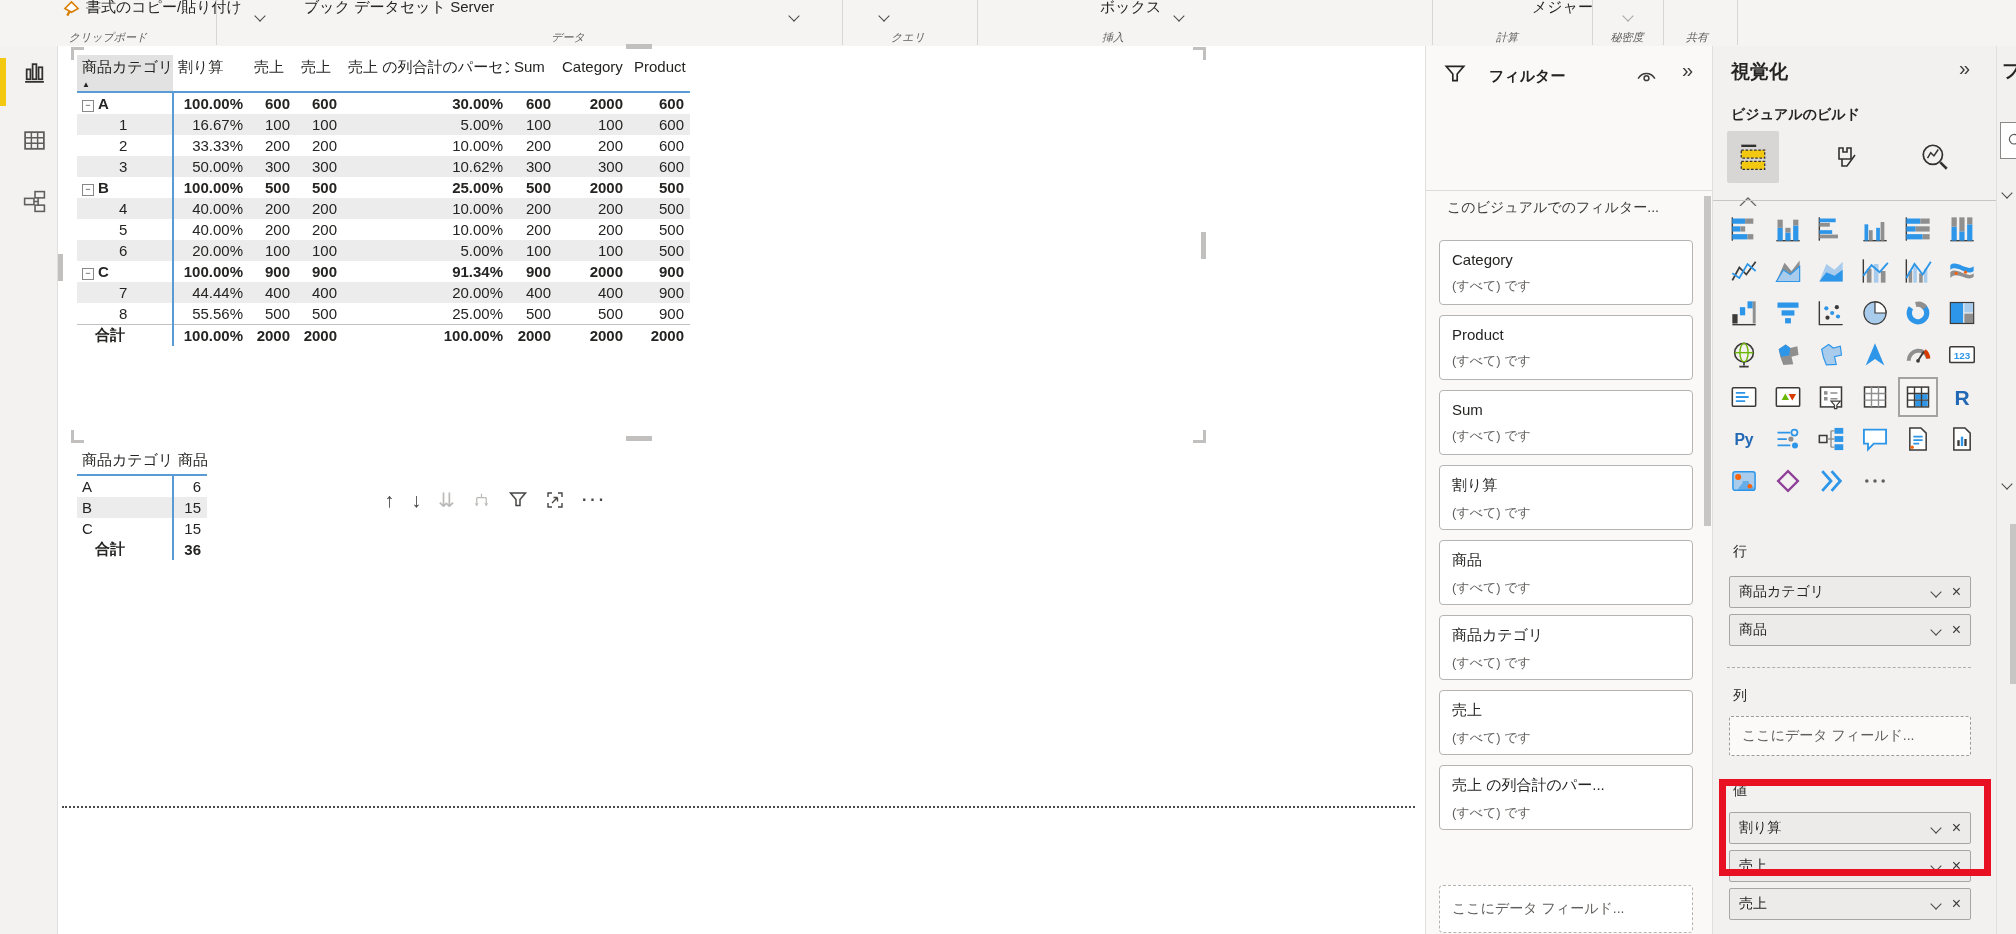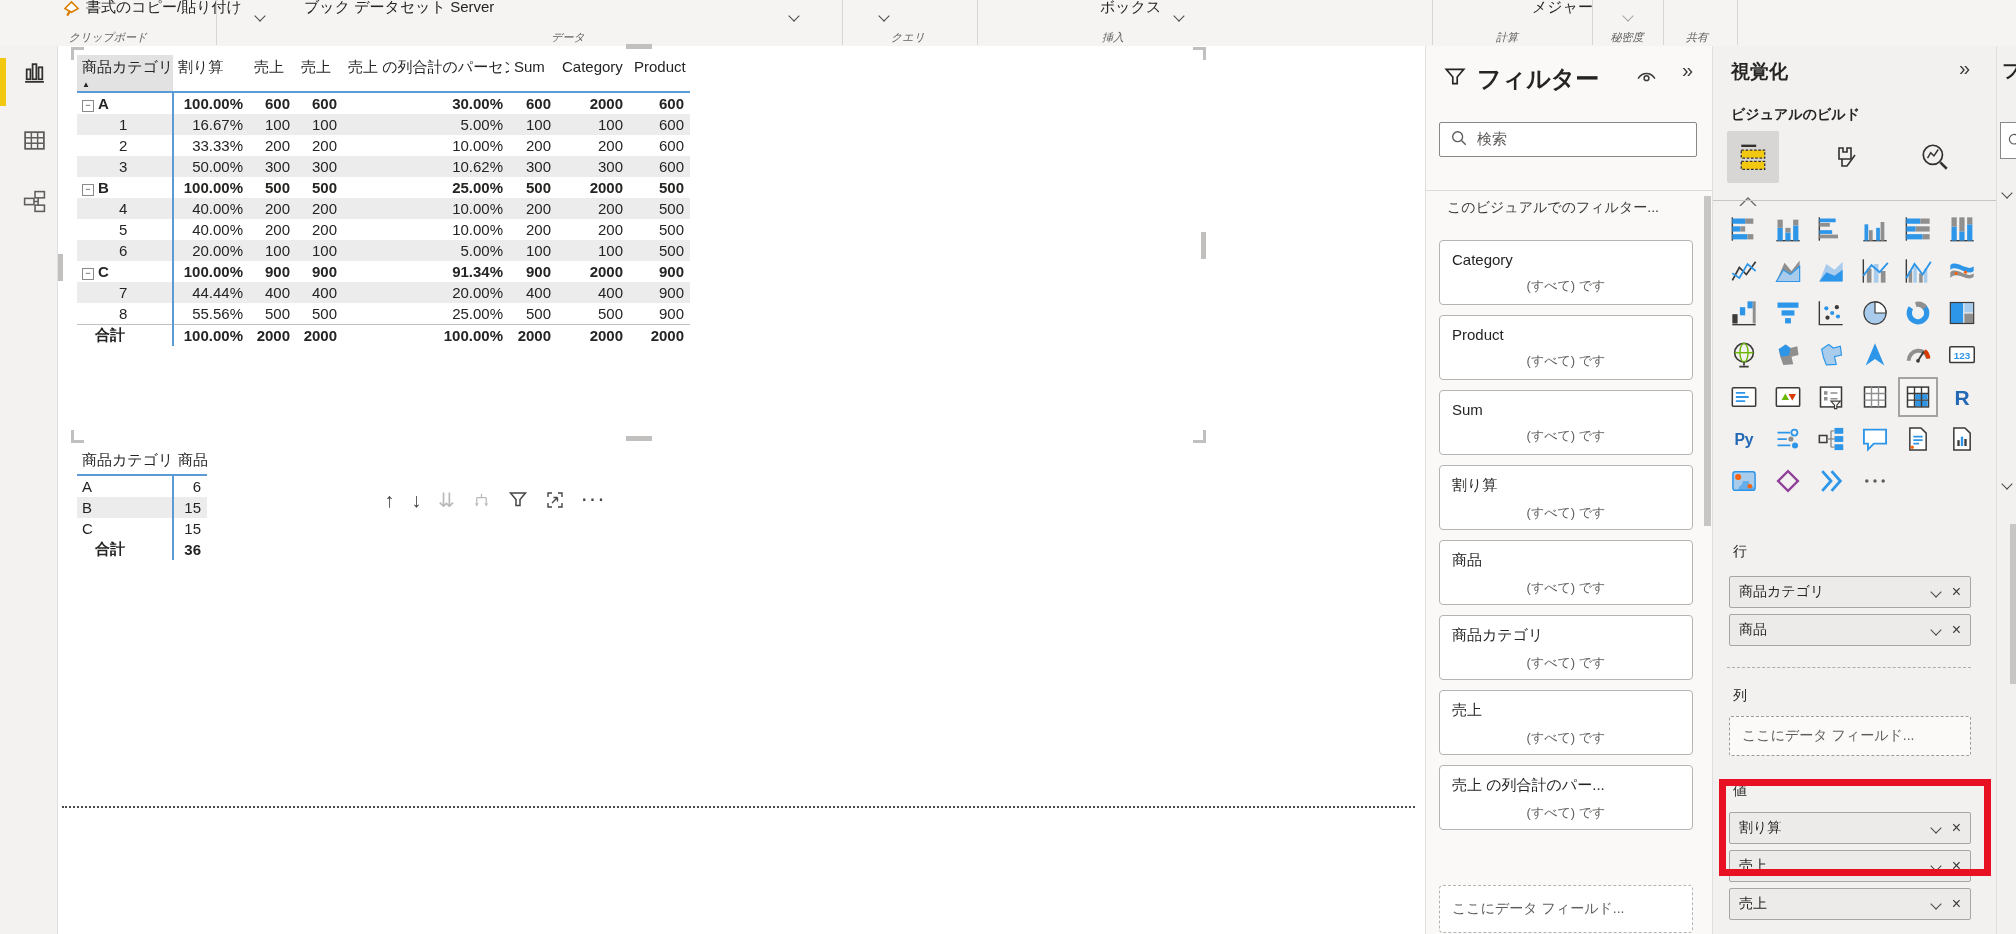--- a/index.html
+++ b/index.html
@@ -42,33 +42,33 @@
   .corner{width:10px;height:10px;background:none;border-left:3px solid #c2c0be;border-top:3px solid #c2c0be;}
   .vis-toolbar{position:absolute;top:440px;right:818px;display:flex;gap:17px;align-items:center;height:28px;}
   .tb-icon{font-size:20px;color:#484644;line-height:26px;display:flex;align-items:center;}
   .tb-icon.dis{color:#bcbab8;}
   .dots{letter-spacing:3px;font-weight:bold;font-size:16px;}
   .page-divider{position:absolute;left:4px;top:760px;width:1353px;border-top:2px dotted #4a4a4a;}
   
   .filter-pane{position:absolute;left:1425px;top:46px;width:287px;height:888px;background:#faf9f8;
                border-left:1px solid #e1dfdd;overflow:hidden;}
   .fp-head{position:absolute;left:18px;top:17px;display:flex;align-items:center;}
-  .fp-title{font-size:24px;font-weight:600;color:#252423;margin-left:11px;}
+  .fp-title{font-size:15px;font-weight:600;color:#252423;margin-left:23px;}
   .fp-eye{position:absolute;left:210px;top:24px;}
   .fp-collapse{position:absolute;left:256px;top:13px;font-size:20px;color:#3b3a39;}
   .fp-search{position:absolute;left:13px;top:76px;width:258px;height:35px;background:#fff;border:1px solid #8a8886;
              border-radius:2px;display:flex;align-items:center;padding-left:10px;box-sizing:border-box;}
   .fp-search .ph{color:#5d5b59;font-size:15px;margin-left:9px;}
   .fp-divider{position:absolute;left:0;top:144px;width:287px;height:1px;background:#dedcda;}
   .fp-section{position:absolute;left:13px;top:153px;font-size:14px;color:#3b3a39;margin-left:8px;}
   .fp-cards{position:absolute;left:13px;top:194px;width:254px;}
   .f-card{box-sizing:border-box;border:1px solid #b6b4b2;border-radius:4px;background:#fff;height:65px;
           margin-bottom:10px;padding:10px 12px;}
   .f-card .field{font-size:15px;color:#252423;white-space:nowrap;overflow:hidden;}
-  .f-card .cond{font-size:13px;color:#605e5c;margin-top:9px;text-align:center;}
+  .f-card .cond{font-size:13px;color:#605e5c;margin-top:9px;}
   .fp-addfield{position:absolute;left:13px;top:839px;width:254px;height:48px;box-sizing:border-box;
                border:1px dashed #b6b4b2;border-radius:4px;background:#fff;color:#605e5c;font-size:14px;
                display:flex;align-items:center;padding-left:12px;}
   .sb{position:absolute;background:#c8c6c4;}
   
   .viz-pane{position:absolute;left:1712px;top:46px;width:283px;height:888px;background:#f2f1f0;
             border-left:1px solid #e1dfdd;overflow:hidden;}
   .vz-title{position:absolute;left:18px;top:13px;font-size:19px;font-weight:bold;color:#252423;}
   .vz-collapse{position:absolute;left:246px;top:11px;font-size:20px;color:#3b3a39;}
   .vz-build-label{position:absolute;left:18px;top:60px;font-size:14px;font-weight:bold;color:#252423;}
@@ -392,29 +392,20 @@
       <span class="fp-title">フィルター</span>
     </div>
     <span class="fp-eye">
       <svg width="21" height="15" viewBox="0 0 20 14">
           <path d="M2 8 C6 1.5 14 1.5 18 8" fill="none" stroke="#3b3a39" stroke-width="1.4"></path>
           <circle cx="10" cy="7.6" r="2.3" fill="none" stroke="#3b3a39" stroke-width="1.4"></circle>
         </svg>
     </span>
     <span class="fp-collapse">»</span>
 
-    <div class="fp-search">
-      <span>
-        <svg width="18" height="18" viewBox="0 0 20 20">
-            <circle cx="8.5" cy="8.5" r="5.5" fill="none" stroke="#5d5b59" stroke-width="1.5"></circle>
-            <path d="M12.8 12.8 L17.5 17.5" stroke="#5d5b59" stroke-width="1.5"></path>
-          </svg>
-      </span>
-      <span class="ph">検索</span>
-    </div>
     <div class="fp-divider"></div>
     <div class="fp-section">このビジュアルでのフィルター...</div>
 
     <div class="fp-cards" id="fp-cards">
         <div class="f-card">
           <div class="field">Category</div>
           <div class="cond">(すべて) です</div>
         </div>
         <div class="f-card">
           <div class="field">Product</div>

